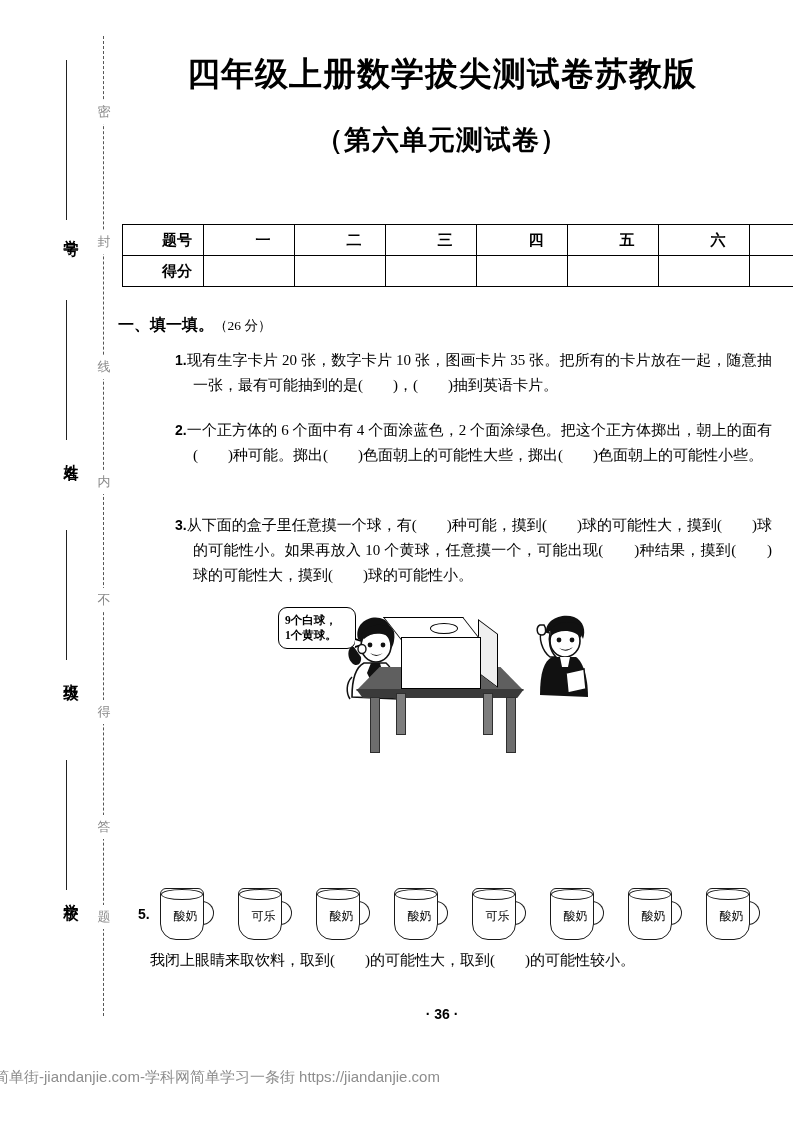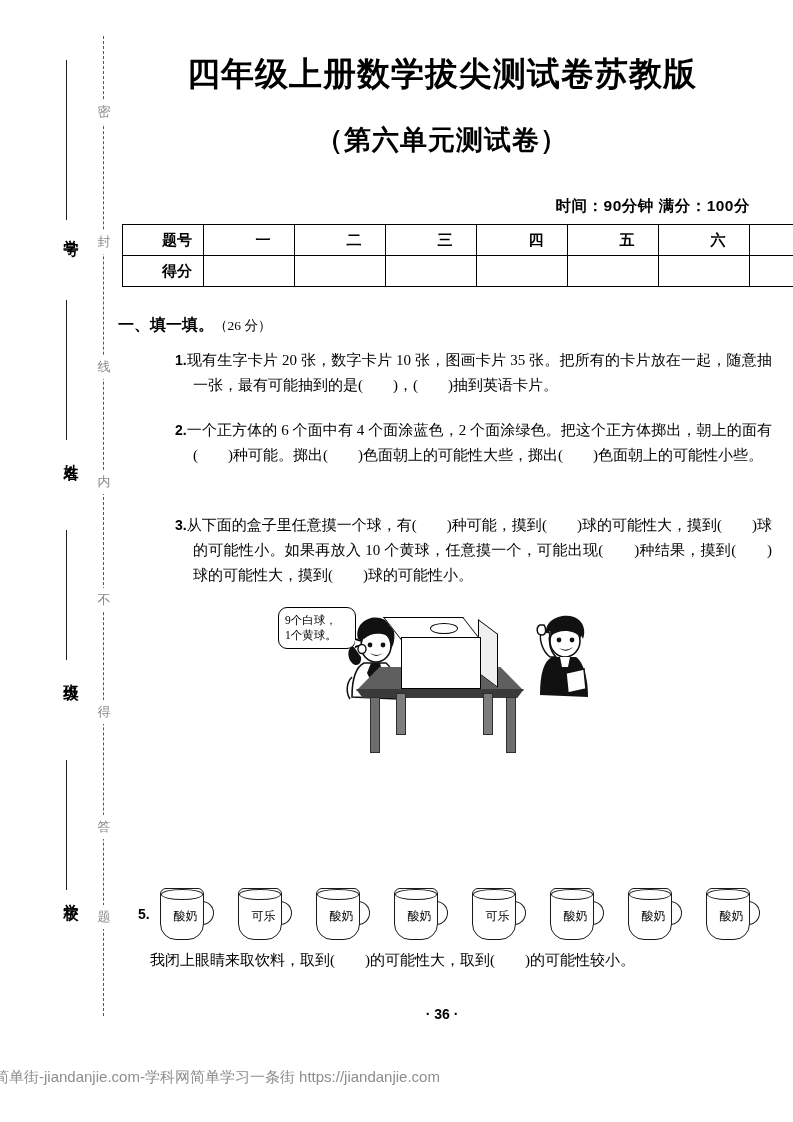--- a/index.html
+++ b/index.html
@@ -163,21 +163,21 @@
   }
   #bubble {
     position: absolute;
     left: 0; top: 2px;
     width: 78px;
     border: 1.6px solid #000;
     border-radius: 9px;
     padding: 5px 6px;
     font-size: 11.5px;
     line-height: 15px;
-    font-weight: normal;
+    font-weight: bold;
     font-family: "Liberation Serif", "DejaVu Serif", serif;
     background: #fff;
     box-sizing: border-box;
   }
   #bubble-tail {
     position: absolute;
     left: 77px; top: 33px;
     width: 0; height: 0;
     border-top: 5px solid transparent;
     border-bottom: 5px solid transparent;
@@ -363,21 +363,20 @@
   <div class="seal-field" style="top:228px;">学号</div>
   <div class="seal-field" style="top:452px;">姓名</div>
   <div class="seal-field" style="top:672px;">班级</div>
   <div class="seal-field" style="top:892px;">学校</div>
 </div>
 
 <div id="sheet">
 
   <div id="title-sub">（第六单元测试卷）</div>
   <div id="title-main">四年级上册数学拔尖测试卷苏教版</div>
-  <div id="exam-meta">时间：90分钟  满分：100分</div>
 
   <table id="score-table">
     <tbody>
         <tr>
       <td class="lead">题号</td>
       <td class="num">一</td>
       <td class="num">二</td>
       <td class="num">三</td>
       <td class="num">四</td>
       <td class="num">五</td>

